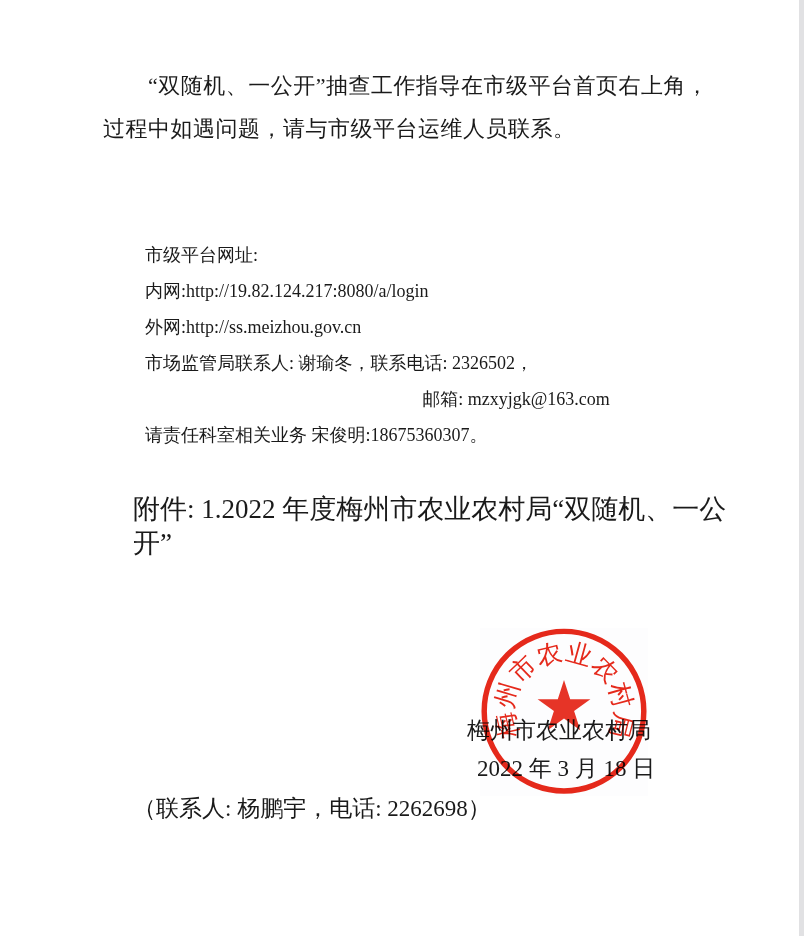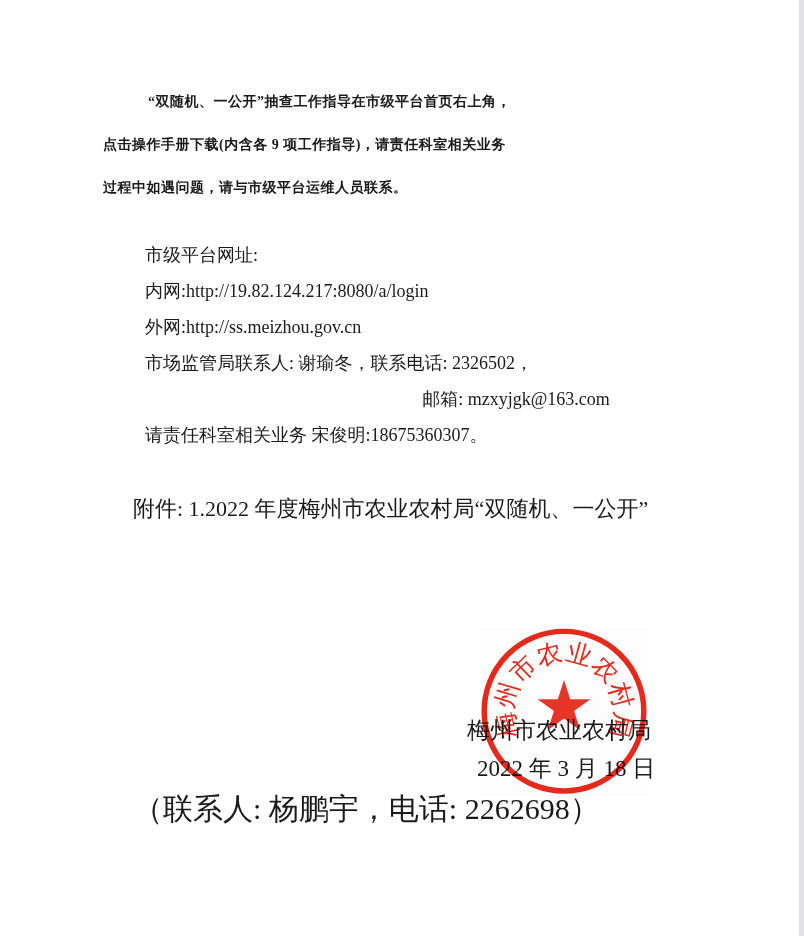--- a/index.html
+++ b/index.html
@@ -10,54 +10,52 @@
     overflow:hidden;
     font-family:"Liberation Serif","DejaVu Serif",serif;
     color:#1a1a1a;
   }
   .scrollbar-track {
     position:absolute; right:0; top:0;
     width:5px; height:936px;
     background:#e1e1e3;
   }
   .para {
-    position:absolute; left:103px; top:80px; width:612px;
-    font-size:14px; line-height:43px;
+    position:absolute; left:103px; top:64px; width:612px;
+    font-size:22px; line-height:43px;
     letter-spacing:0.5px;
-    font-weight:bold;
   }
   .para .indent { padding-left:45px; }
   .contact {
     position:absolute; left:145px; top:237px; width:570px;
     font-size:18px; line-height:36px;
   }
   .contact .email-line { padding-left:172px;text-align:center; }
   .attach {
     position:absolute; left:133px; top:492px; width:600px;
-    font-size:22px; line-height:34px;
+    font-size:27px; line-height:34px;
   }
   .attach .l2 { padding-left:64px; }
   .attach .l3 { padding-left:49px; }
   .sig-name  { position:absolute; left:467px; top:717px; font-size:23px; line-height:28px; }
   .sig-date  { position:absolute; left:477px; top:755px; font-size:23px; line-height:28px; }
-  .footer-contact { position:absolute; left:133px; top:795px; font-size:30px; line-height:28px; }
+  .footer-contact { position:absolute; left:133px; top:795px; font-size:23px; line-height:28px; }
   .stamp-box {
     position:absolute; left:480px; top:628px;
     width:168px; height:168px;
     background:#fdfdfe;
     mix-blend-mode:multiply;
   }
   .stamp-box svg { display:block; width:168px; height:168px; }
 </style>
 </head>
 <body>
 
 <div class="para">
   <div class="indent">“双随机、一公开”抽查工作指导在市级平台首页右上角，</div>
-  <div>点击操作手册下载(内含各 9 项工作指导)，请责任科室相关业务</div>
   <div>过程中如遇问题，请与市级平台运维人员联系。</div>
 </div>
 
 <div class="contact">
   <div>市级平台网址:</div>
   <div>内网:http://19.82.124.217:8080/a/login</div>
   <div>外网:http://ss.meizhou.gov.cn</div>
   <div>市场监管局联系人: 谢瑜冬，联系电话: 2326502，</div>
   <div class="email-line">邮箱: mzxyjgk@163.com</div>
   <div>请责任科室相关业务 宋俊明:18675360307。</div>

